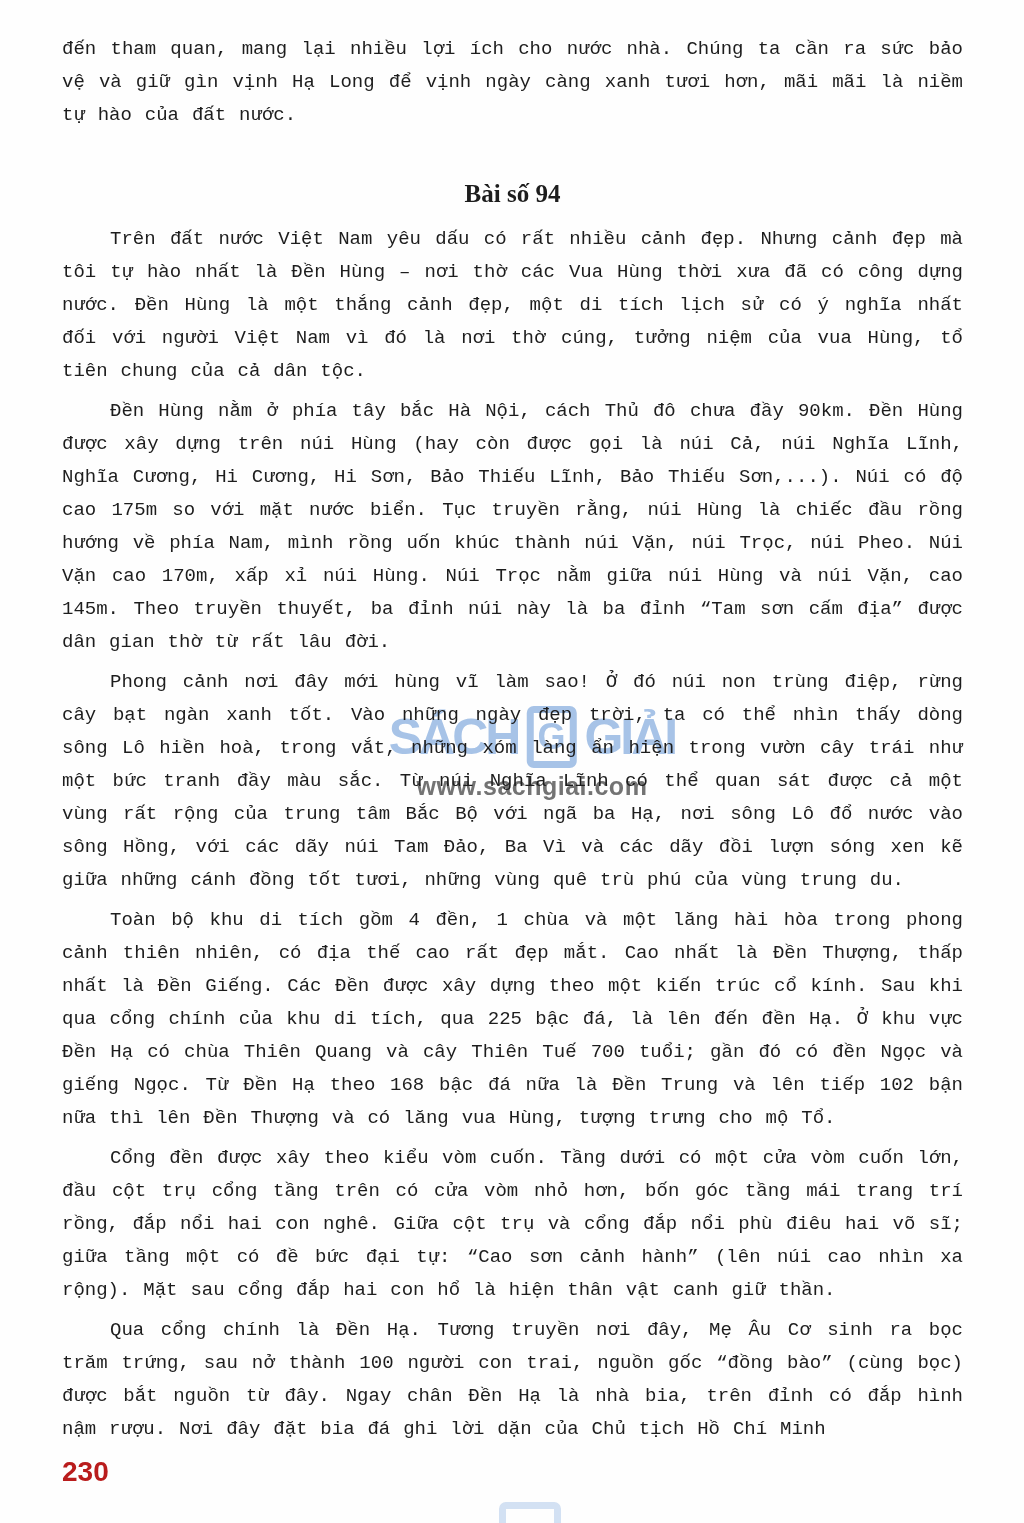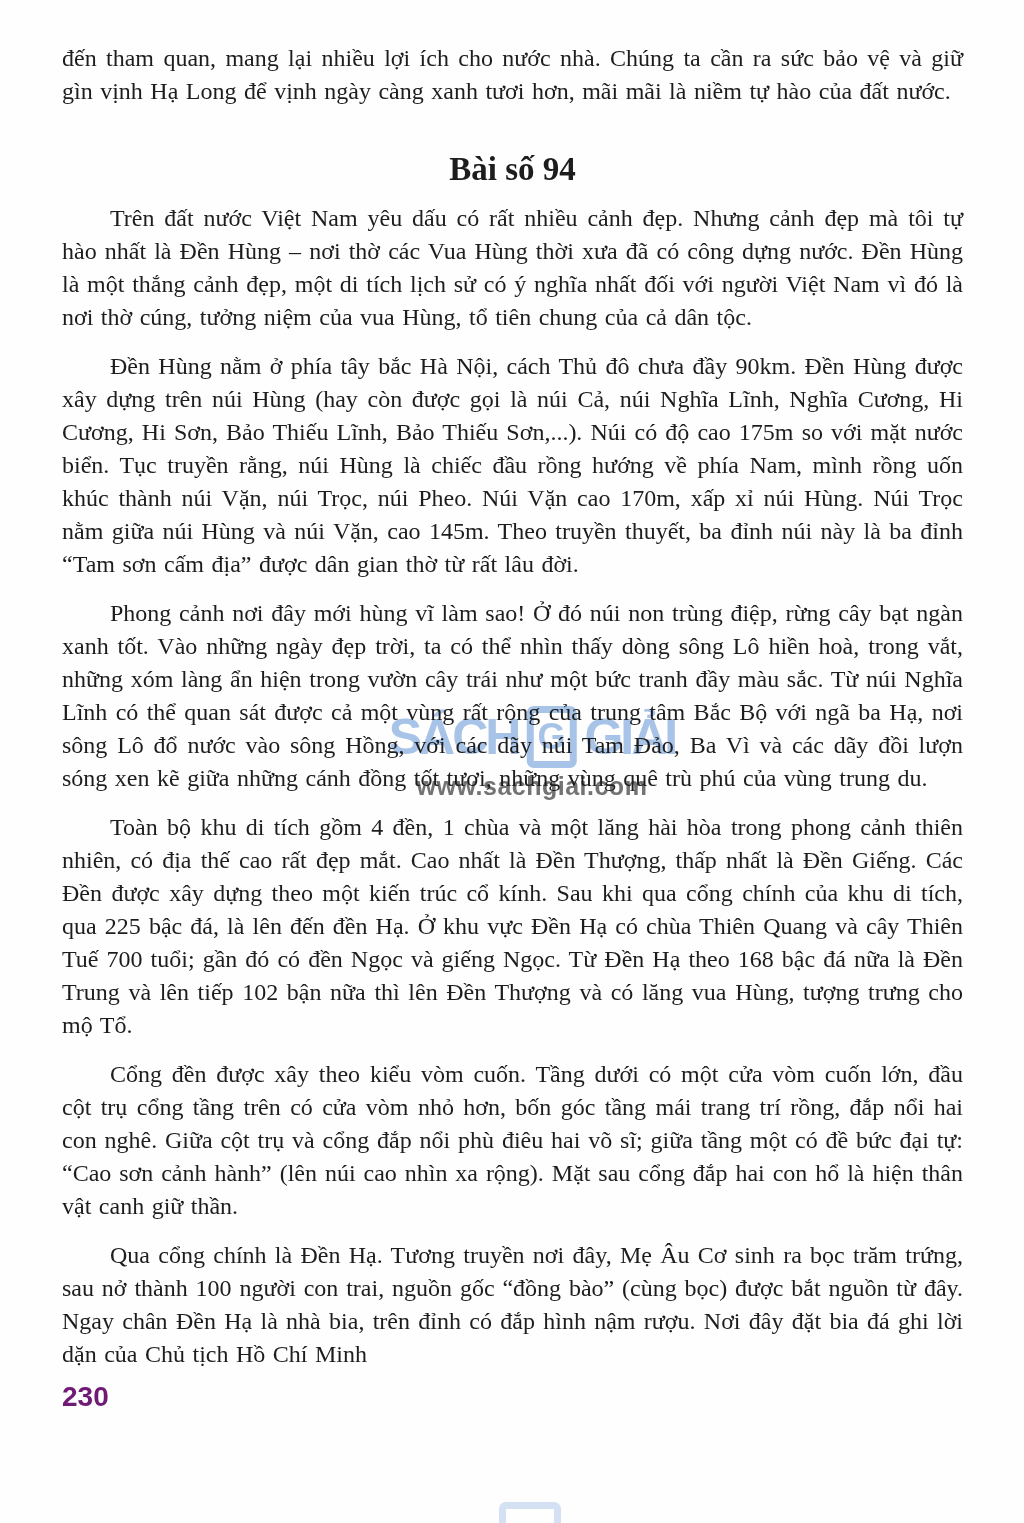--- a/index.html
+++ b/index.html
@@ -82,46 +82,46 @@
     pointer-events: none;
   }
   
   .content {
     position: relative;
     z-index: 1;
     padding: 26px 61px 0 62px;
     color: #1d1d1d;
   }
   .body-text {
-    font-family: Liberation Serif, serif;
-    font-size: 24px;
+    font-family: Liberation Mono, monospace;
+    font-size: 19px;
     line-height: 33px;
     text-align: justify;
     text-indent: 48px;
-    margin: 16px 0 2px 0;
+    margin: 7px 0 2px 0;
     word-spacing: 1.5px;
   }
   .no-indent {
     text-indent: 0;
   }
   .heading {
     font-family: "Liberation Serif", "DejaVu Serif", serif;
     font-weight: bold;
-    font-size: 33px;
+    font-size: 25px;
     line-height: 33px;
     text-align: center;
     margin: 45px 0 13px 0;
   }
   .page-number {
     font-family: "Liberation Sans", "DejaVu Sans", sans-serif;
     font-weight: bold;
     font-size: 28px;
     line-height: 33px;
     margin-top: 9px;
-    color: #701a75;
+    color: #b91c1c;
   }
 </style>
 </head>
 <body>
 
 <div class="page">
 
   <div class="watermark" aria-hidden="true">
     <div class="wm-row">
       <span class="wm-word">SÁCH</span>

